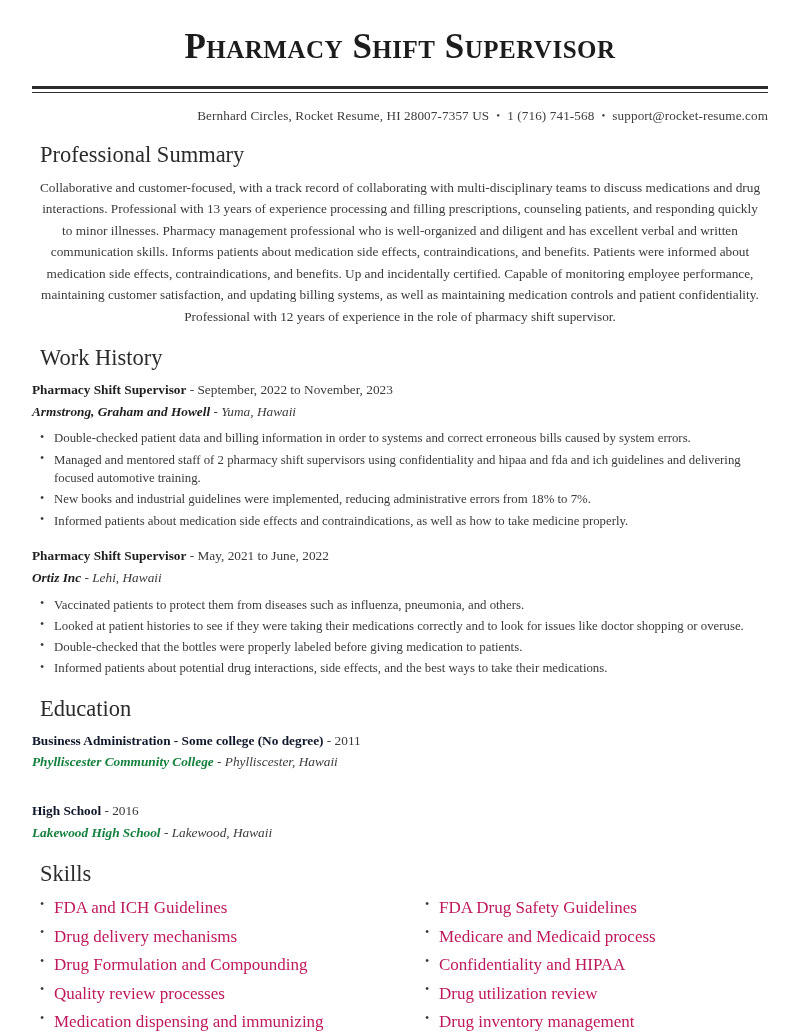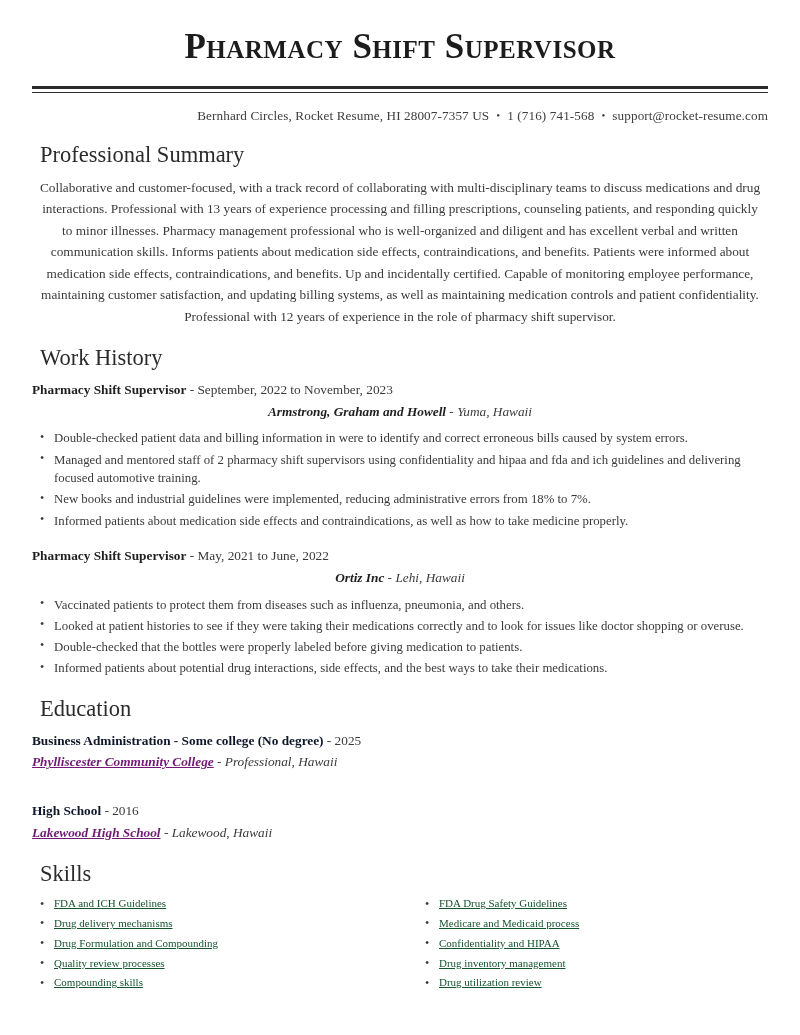--- a/index.html
+++ b/index.html
@@ -90,21 +90,20 @@
   }
   .job-title {
     font-weight: 700;
     color: #1f1f1f;
   }
   .job-line-2 {
     font-size: 13.3px;
     line-height: 1.55;
     color: #3a3a3a;
     margin-top: 1px;
-    text-align: center;
   }
   .job-company {
     font-weight: 700;
     font-style: italic;
     color: #1f1f1f;
   }
   .job-location {
     font-style: italic;
   }
   .dash {
@@ -149,22 +148,21 @@
     color: #0f172a;
   }
   .edu-line-2 {
     font-size: 13.3px;
     line-height: 1.55;
     margin-top: 1px;
   }
   .edu-school {
     font-weight: 700;
     font-style: italic;
-    color: #701a75;
-    text-decoration: underline;
+    color: #15803d;
   }
   .edu-location {
     font-style: italic;
   }
 
   
   .two-col {
     display: flex;
     margin-top: 6px;
   }
@@ -174,27 +172,26 @@
   }
   .col-right {
     padding-left: 17px;
   }
   ul.skills {
     list-style: none;
     margin: 0;
     padding: 0;
   }
   ul.skills li {
-    font-size: 11px;
+    font-size: 17px;
     line-height: 1.44;
-    color: #14532d;
+    color: #be185d;
     position: relative;
     padding-left: 22px;
     margin-bottom: 4px;
-    text-decoration: underline;
   }
   ul.skills li::before {
     content: "\2022";
     position: absolute;
     left: 8px;
     top: -0.5px;
     font-size: 12px;
     color: #3a3a3a;
   }
 </style>
@@ -220,21 +217,21 @@
     <h2 class="section-title">Work History</h2>
 
     <div class="job">
       <div class="job-line-1">
         <span class="job-title">Pharmacy Shift Supervisor</span><span class="dash"> - </span><span>September, 2022 to November, 2023</span>
       </div>
       <div class="job-line-2">
         <span class="job-company">Armstrong, Graham and Howell</span><span class="dash"> - </span><span class="job-location">Yuma, Hawaii</span>
       </div>
       <ul class="bullets">
-        <li>Double-checked patient data and billing information in were to identify and correct erroneous bills caused by system errors.</li>
+        <li>Double-checked patient data and billing information in order to systems and correct erroneous bills caused by system errors.</li>
         <li>Managed and mentored staff of 2 pharmacy shift supervisors using confidentiality and hipaa and fda and ich guidelines and delivering focused automotive training.</li>
         <li>New books and industrial guidelines were implemented, reducing administrative errors from 18% to 7%.</li>
         <li>Informed patients about medication side effects and contraindications, as well as how to take medicine properly.</li>
       </ul>
     </div>
 
     <div class="job">
       <div class="job-line-1">
         <span class="job-title">Pharmacy Shift Supervisor</span><span class="dash"> - </span><span>May, 2021 to June, 2022</span>
       </div>
@@ -248,24 +245,24 @@
         <li>Informed patients about potential drug interactions, side effects, and the best ways to take their medications.</li>
       </ul>
     </div>
   </div>
 
   <div class="section">
     <h2 class="section-title">Education</h2>
 
     <div class="edu">
       <div class="edu-line-1">
-        <span class="edu-degree">Business Administration - Some college (No degree)</span><span class="dash"> - </span><span>2025</span>
+        <span class="edu-degree">Business Administration - Some college (No degree)</span><span class="dash"> - </span><span>2011</span>
       </div>
       <div class="edu-line-2">
-        <span class="edu-school">Phylliscester Community College</span><span class="dash"> - </span><span class="edu-location">Professional, Hawaii</span>
+        <span class="edu-school">Phylliscester Community College</span><span class="dash"> - </span><span class="edu-location">Phylliscester, Hawaii</span>
       </div>
     </div>
 
     <div class="edu">
       <div class="edu-line-1">
         <span class="edu-degree">High School</span><span class="dash"> - </span><span>2016</span>
       </div>
       <div class="edu-line-2">
         <span class="edu-school">Lakewood High School</span><span class="dash"> - </span><span class="edu-location">Lakewood, Hawaii</span>
       </div>
@@ -274,28 +271,29 @@
 
   <div class="section">
     <h2 class="section-title">Skills</h2>
     <div class="two-col">
       <div class="col col-left">
         <ul class="skills">
           <li>FDA and ICH Guidelines</li>
           <li>Drug delivery mechanisms</li>
           <li>Drug Formulation and Compounding</li>
           <li>Quality review processes</li>
+          <li>Medication dispensing and immunizing</li>
           <li>Compounding skills</li>
         </ul>
       </div>
       <div class="col col-right">
         <ul class="skills">
           <li>FDA Drug Safety Guidelines</li>
           <li>Medicare and Medicaid process</li>
           <li>Confidentiality and HIPAA</li>
+          <li>Drug utilization review</li>
           <li>Drug inventory management</li>
-          <li>Drug utilization review</li>
         </ul>
       </div>
     </div>
   </div>
 
 </div>
 
 </body></html>

